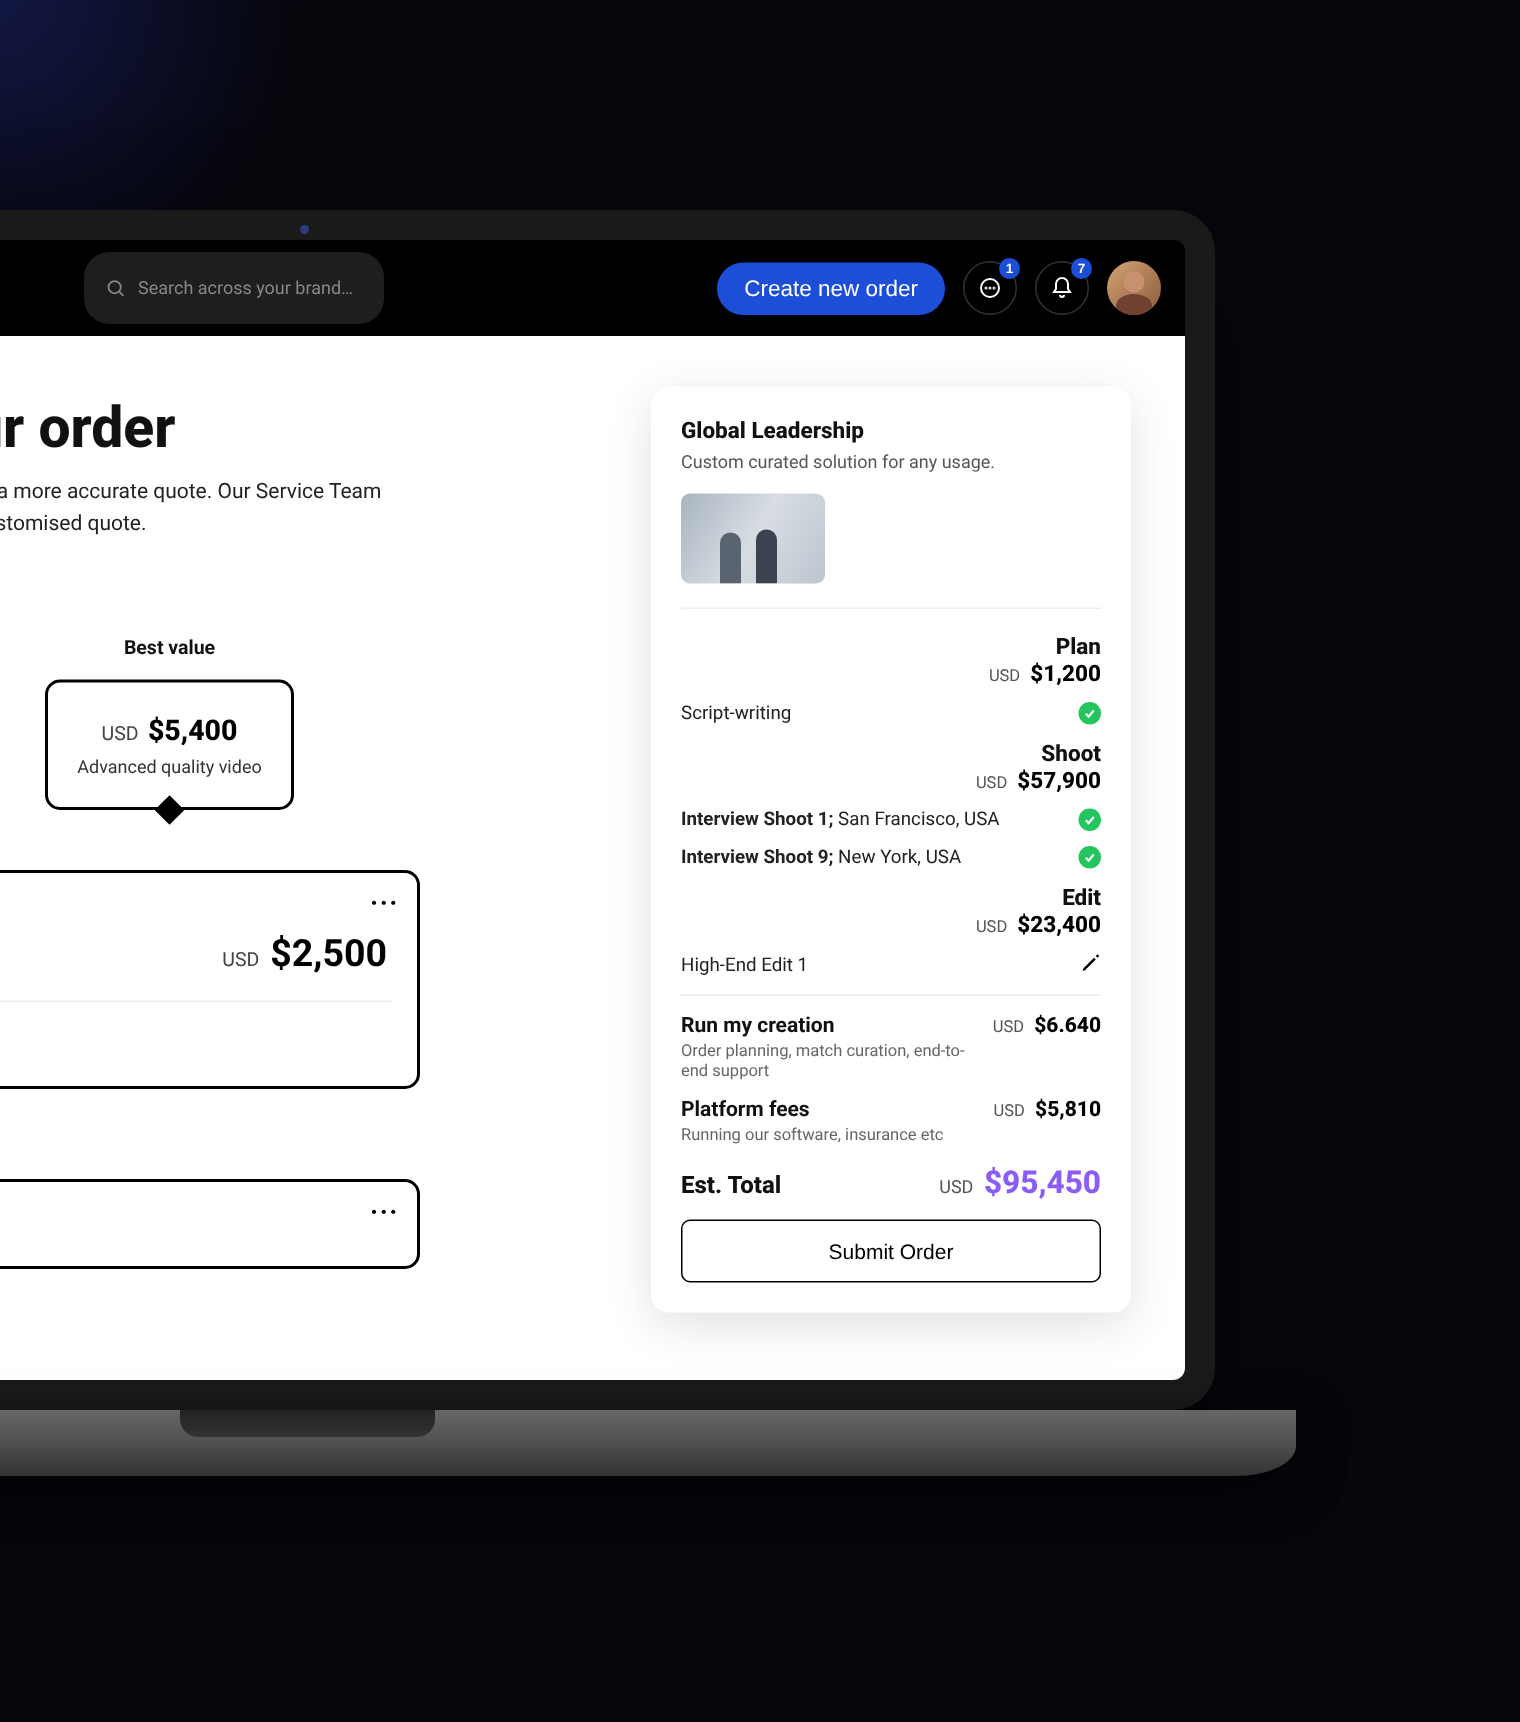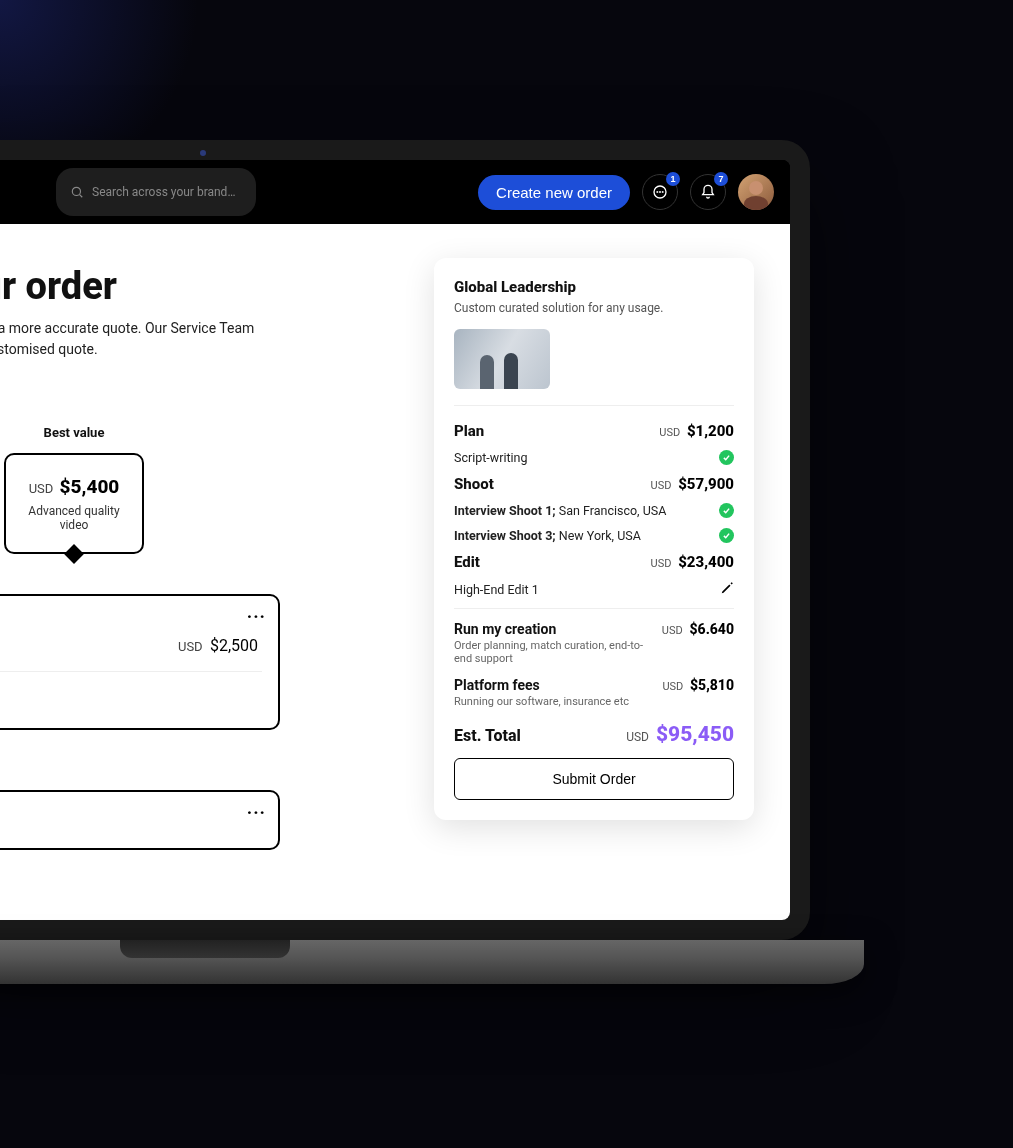--- a/index.html
+++ b/index.html
@@ -177,21 +177,21 @@
   font-weight: 700;
   color: #111;
   margin-bottom: 16px;
 }
 .pkg-row {
   display: flex;
   gap: 14px;
   margin-bottom: 40px;
   margin-left: -60px;
 }
-.pkg { width: 140px; }
+.pkg { width: 166px; }
 .pkg-tag {
   text-align: center;
   font-size: 13px;
   font-weight: 700;
   color: #111;
   margin-bottom: 10px;
   height: 18px;
 }
 .pkg-card {
   border: 1px solid #ddd;
@@ -239,21 +239,21 @@
 .block-price {
   text-align: right;
   font-size: 13px;
   color: #444;
   padding-bottom: 16px;
   border-bottom: 1px solid #eee;
   margin-bottom: 40px;
   padding-right: 4px;
   padding-top: 24px;
 }
-.block-price strong { font-size: 16px; font-weight: 400; color: #000; margin-left: 4px; }
+.block-price strong { font-size: 25px; font-weight: 700; color: #000; margin-left: 4px; }
 .block-card.secondary { height: 60px; overflow: hidden; margin-top: 60px; }
 
 .summary-card {
   position: absolute;
   top: 34px;
   right: 36px;
   width: 320px;
   background: #fff;
   border-radius: 12px;
   box-shadow: 0 8px 32px rgba(0,0,0,0.12);
@@ -292,22 +292,23 @@
   bottom:0;left:50px;
 }
 .sum-section-title {
   font-size: 15px;
   font-weight: 800;
   color: #111;
 }
 .sum-row {
   display: flex;
   justify-content: space-between;
-  align-items: center;
+  align-items: flex-end;
   margin-bottom: 8px;
+  flex-direction: column;
 }
 .sum-row.head { margin-bottom: 10px; margin-top: 4px; }
 .sum-row .amt { font-size: 11px; color: #555; }
 .sum-row .amt strong { font-size: 15px; font-weight: 800; color: #000; margin-left: 4px; }
 .sum-line {
   display: flex;
   justify-content: space-between;
   align-items: center;
   font-size: 12.5px;
   color: #222;
@@ -459,21 +460,21 @@
         </div>
         <div class="sum-line">
           <span class="lbl"><b>Interview Shoot 1;</b><span> San Francisco, USA</span></span>
           <span class="check">
               <svg viewBox="0 0 24 24" fill="none" stroke="#fff" stroke-width="4">
                 <polyline points="5 13 10 18 19 7"></polyline>
               </svg>
             </span>
         </div>
         <div class="sum-line">
-          <span class="lbl"><b>Interview Shoot 3;</b><span> New York, USA</span></span>
+          <span class="lbl"><b>Interview Shoot 9;</b><span> New York, USA</span></span>
           <span class="check">
               <svg viewBox="0 0 24 24" fill="none" stroke="#fff" stroke-width="4">
                 <polyline points="5 13 10 18 19 7"></polyline>
               </svg>
             </span>
         </div>
 
         
         <div class="sum-row head">
           <span class="sum-section-title">Edit</span>

